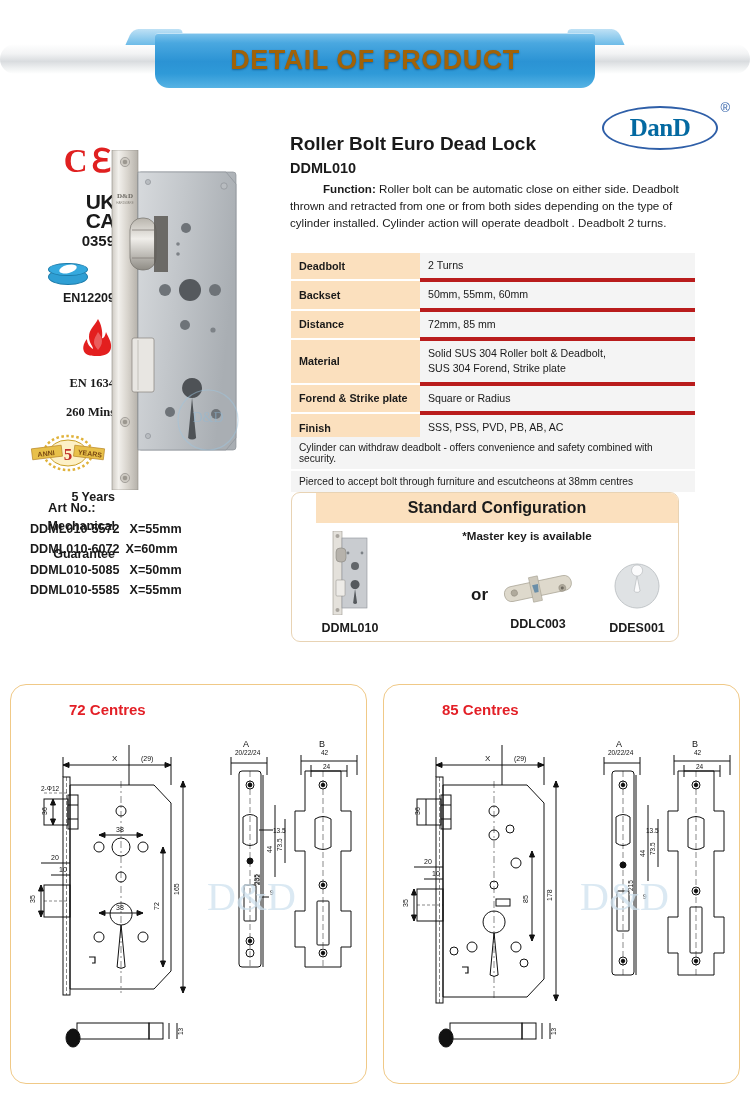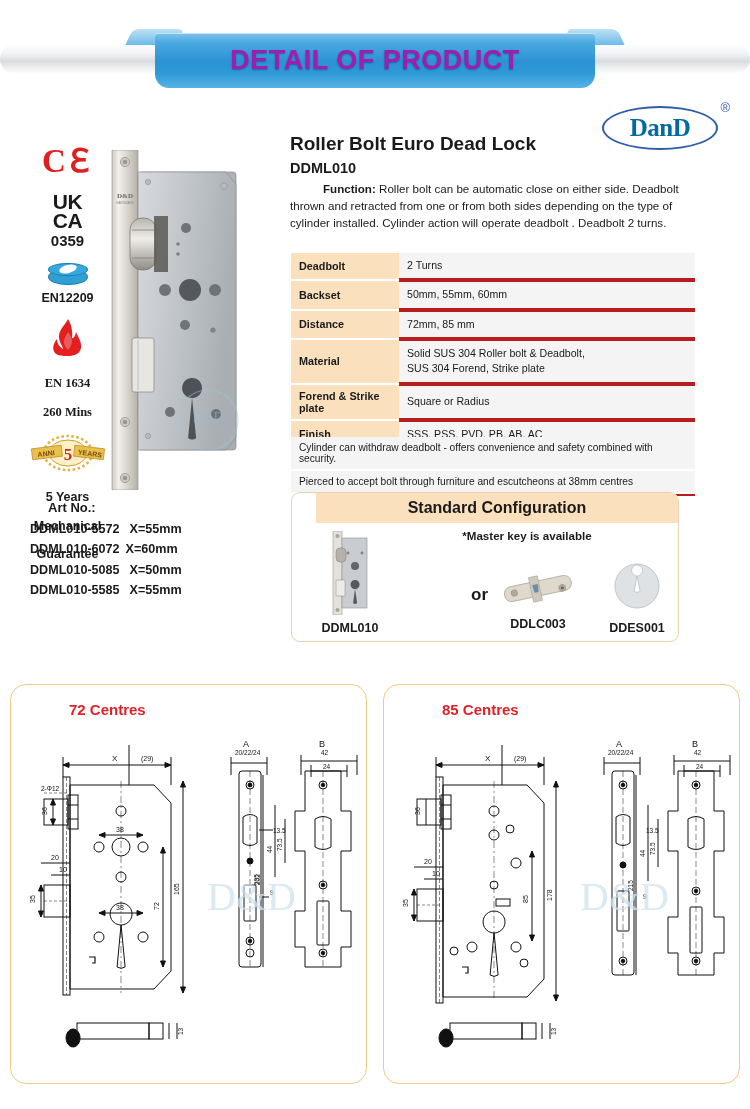--- a/index.html
+++ b/index.html
@@ -30,37 +30,37 @@
   .ribbon-tab-l, .ribbon-tab-r {
     position:absolute; top:-4px; width:52px; height:16px;
     background:linear-gradient(to bottom,#bfe1f5,#6cbbe8);
     border-radius:6px 6px 0 0;
   }
   .ribbon-tab-l { left:-26px; transform:skewX(-24deg); }
   .ribbon-tab-r { right:-26px; transform:skewX(24deg); }
   .ribbon-title {
     position:absolute; left:0; top:0; width:440px; height:55px;
     display:flex; align-items:center; justify-content:center;
-    color:#a21caf; font-size:27px; font-weight:bold; letter-spacing:.5px;
+    color:#a16207; font-size:27px; font-weight:bold; letter-spacing:.5px;
     text-shadow:0 1px 2px rgba(0,60,110,.55);
   }
 
   
   .logo { position:absolute; left:596px; top:100px; width:136px; height:56px; }
   .logo-ellipse {
     position:absolute; left:6px; top:6px; width:116px; height:44px;
     border:2px solid #2f5fa8; border-radius:58px/22px;
     display:flex; align-items:center; justify-content:center;
   }
   .logo-text { font-family:"Liberation Serif", serif; font-size:25px; font-weight:bold;
     color:#0369a1; letter-spacing:-0.5px; }
   .logo-r { position:absolute; right:2px; top:0px; font-size:13px; color:#2f5fa8; }
 
   
-  .certs { position:absolute; left:20px; top:145px; width:95px; text-align:center; }
+  .certs { position:absolute; left:20px; top:145px; width:95px; text-align:right; }
   .cert { margin-bottom:6px; }
   .ce-mark { font-family:"Liberation Serif", serif; color:#e02020; font-size:33px;
     font-weight:bold; letter-spacing:4px; line-height:1; }
   .ukca { font-size:21px; font-weight:bold; line-height:.92; letter-spacing:-0.5px; }
   .ukca-num { font-size:15px; font-weight:bold; margin-top:1px; }
   .cert-label { font-size:12.5px; font-weight:bold; line-height:1.15; margin-top:2px; }
   .cyl-icon { width:40px; height:26px; margin:2px auto 0; position:relative; }
   .cyl-icon .body { position:absolute; left:0; top:6px; width:40px; height:16px;
     background:#2f9fd4; border-radius:20px/8px; border:1px solid #1d7cab; }
   .cyl-icon .top { position:absolute; left:0; top:0; width:40px; height:13px;
@@ -77,21 +77,21 @@
   .title { position:absolute; left:290px; top:133px; font-size:19px; font-weight:bold; }
   .model { position:absolute; left:290px; top:160px; font-size:14.5px; font-weight:bold; }
   .func { position:absolute; left:290px; top:180px; width:400px; font-size:11.6px;
     line-height:1.47; }
   .func b { font-weight:bold;padding-left:33px; }
 
   
   .spec { position:absolute; left:291px; top:253px; width:404px;
     border-collapse:collapse; font-size:10.6px; }
   .spec td { padding:5px 8px; vertical-align:middle; }
-  .spec .k { width:108px; background:#fbe0be; font-weight:bold; font-size:10.8px;
+  .spec .k { width:129px; background:#fbe0be; font-weight:bold; font-size:10.8px;
     border-bottom:2px solid #ffffff; color:#1a1a1a; }
   .spec .v { background:#f4f4f4; border-bottom:4px solid #b91c1c; line-height:1.45; }
   .note { position:absolute; left:291px; top:437px; width:404px; font-size:10.2px; }
   .note div { background:#f4f4f4; padding:5px 8px; border-bottom:2px solid #ffffff; }
 
   
   .stdcfg { position:absolute; left:291px; top:492px; width:388px; height:150px;
     border:1px solid #e8d3b4; border-radius:9px; background:#ffffff; overflow:hidden;padding-left:24px; }
   .stdcfg-head { height:30px; background:#fbe0be; display:flex; align-items:center;
     justify-content:center; font-size:16px; font-weight:bold; }

